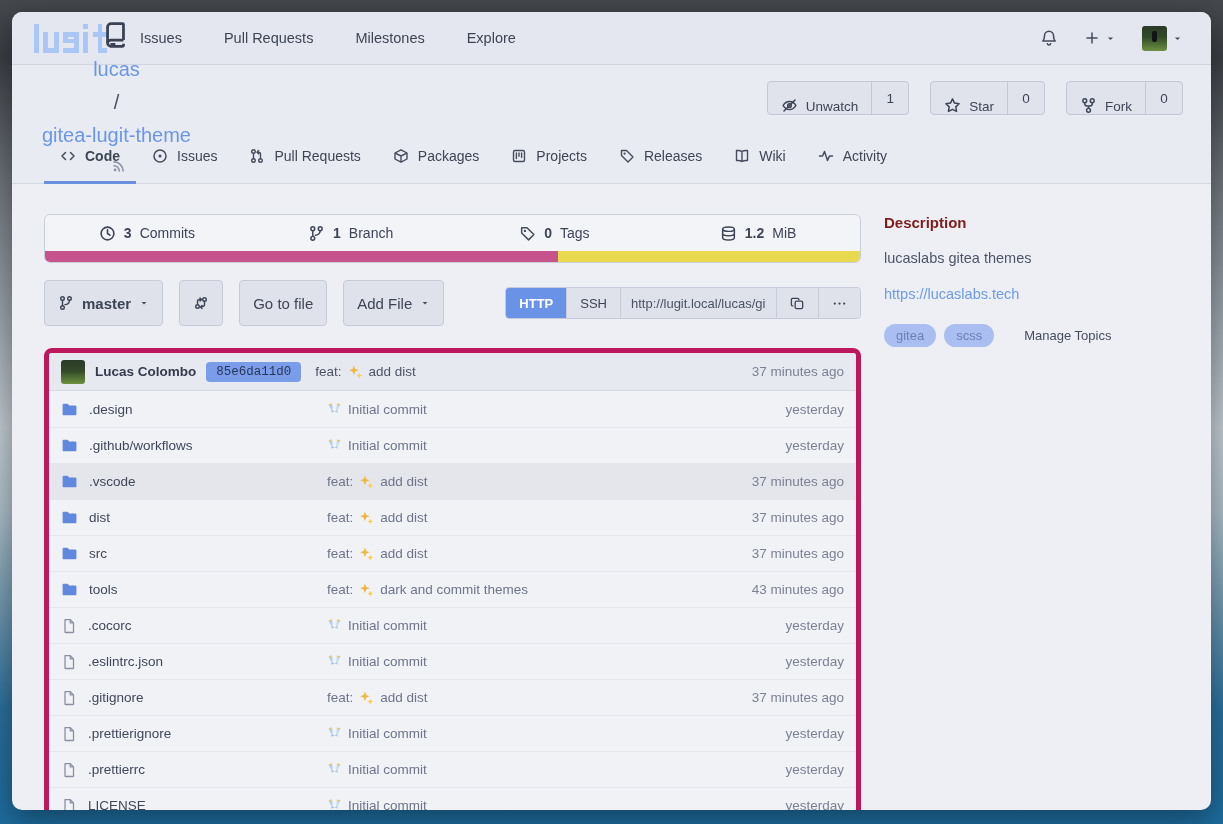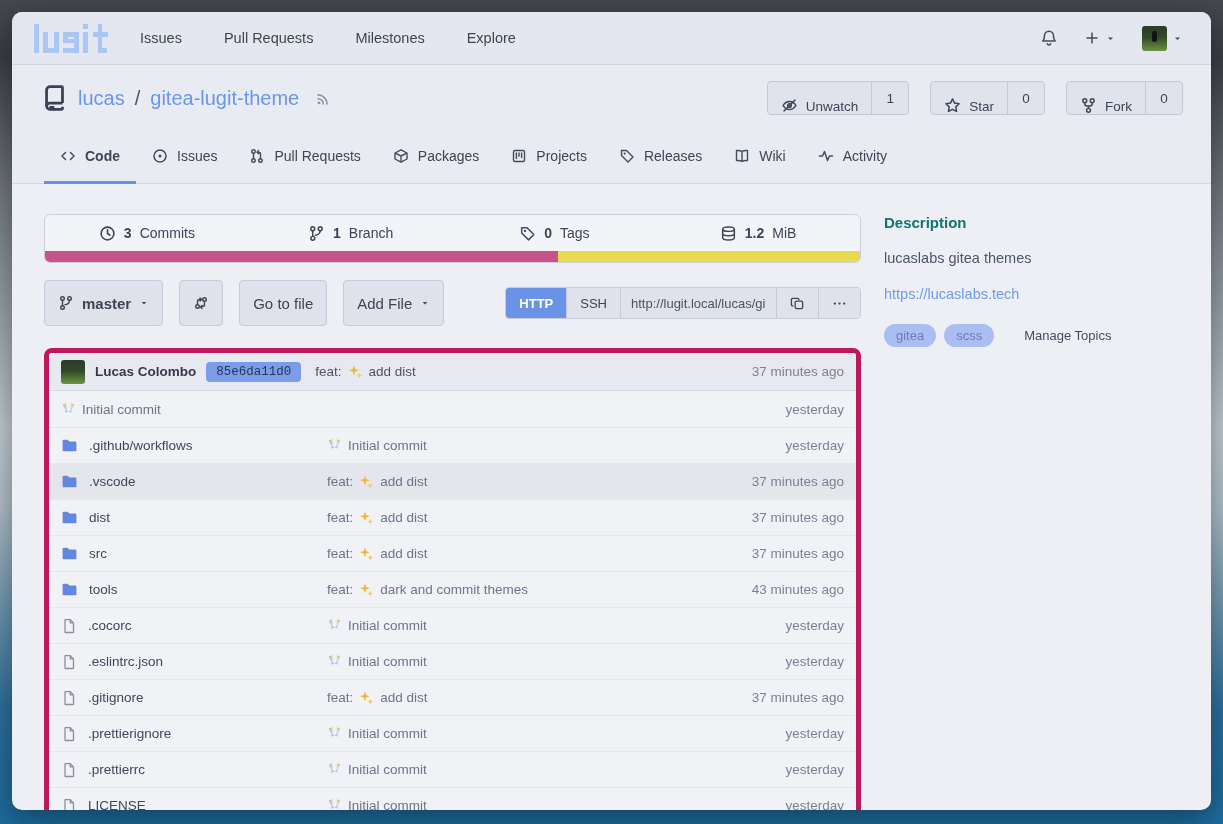--- a/index.html
+++ b/index.html
@@ -26,21 +26,21 @@
   .icon-btn { display:flex; align-items:center; gap:5px; cursor:pointer; }
   .avatar {
     width:25px; height:25px; border-radius:3px;
     background:linear-gradient(180deg,#2c3b28 0%,#33492a 45%,#4c6b33 70%,#6d9141 100%);
     position:relative; overflow:hidden;
   }
   .avatar::after{ content:""; position:absolute; left:10px; top:5px; width:5px; height:11px;
     background:#101416; border-radius:2px; }
   
   .repo-header { height:66px; display:flex; align-items:center; padding:0 28px 0 30px; background:#e9ebf2; }
-  .repo-title { display:flex; align-items:center; gap:10px; font-size:20px; }
+  .repo-title { display:flex; align-items:center; gap:10px; font-size:20px;flex-direction:column; }
   .repo-title a { color:#6b96e8; text-decoration:none; cursor:pointer; }
   .repo-sep { color:#4a5164; }
   .hdr-actions { margin-left:auto; display:flex; align-items:center; gap:21px; }
   .btn-group { display:flex; height:34px; border:1px solid #c3c8d7; border-radius:4px;
     overflow:hidden; background:#e0e3ec; }
   .btn-main { display:flex; align-items:flex-end; gap:8px; padding:0 13px; font-size:13.5px;
     color:#3d4456; cursor:pointer; }
   .btn-count { display:flex; align-items:center; justify-content:center; min-width:37px;
     border-left:1px solid #c3c8d7; font-size:13.5px; color:#3d4456; cursor:pointer; }
   
@@ -89,21 +89,21 @@
   .head-time { margin-left:auto; color:#7b8294; }
   .frow { height:36px; display:flex; align-items:center; padding:0 12px;
     border-top:1px solid #e4e7ee; font-size:13.5px; }
   .frow:first-child { border-top:none; }
   .frow.hl { background:#e4e6ec; }
   .fname { width:266px; flex:none; display:flex; align-items:center; gap:11px; color:#3f4759; cursor:pointer; }
   .fmsg { flex:1; display:flex; align-items:center; gap:6px; color:#6e7589; cursor:pointer; }
   .ftime { width:160px; text-align:right; color:#7b8294; }
   
   .sidebar { flex:1; margin-left:23px; }
-  .sb-title { font-size:15px; font-weight:700; color:#0f766e; }
+  .sb-title { font-size:15px; font-weight:700; color:#7f1d1d; }
   .sb-desc { margin-top:19px; font-size:14.5px; color:#4d5568; }
   .sb-link { display:block; margin-top:20px; font-size:14.5px; color:#6d9ae9; text-decoration:none; cursor:pointer; }
   .topics { margin-top:22px; display:flex; align-items:center; gap:8px; }
   .pill { background:#abbef2; color:#6d7fb5; border-radius:12px; padding:4px 12px;
     font-size:13px; cursor:pointer; }
   .manage { font-size:13px; color:#464d5f; margin-left:22px; cursor:pointer; }
   .ic { flex:none; }
 </style>
 </head>
 <body>
@@ -464,20 +464,27 @@
             <span>feat:</span>
             <svg class="ic" width="15" height="15" viewBox="0 0 16 16">
                 <use href="#i-sparkles"></use>
               </svg>
             <span>add dist</span>
           </span>
           <span class="head-time">37 minutes ago</span>
         </div>
         <div>
             <div class="frow">
+    <span class="fname">
+      <svg class="ic" width="17" height="17" viewBox="0 0 16 16">
+                  <use href="#i-folder"></use>
+                </svg>
+
+      <span>.design</span>
+    </span>
     <span class="fmsg">
 
       <svg class="ic" width="15" height="15" viewBox="0 0 16 16">
                   <use href="#i-glasses"></use>
                 </svg>
       <span>Initial commit</span>
     </span>
     <span class="ftime">yesterday</span>
   </div>
             <div class="frow">

